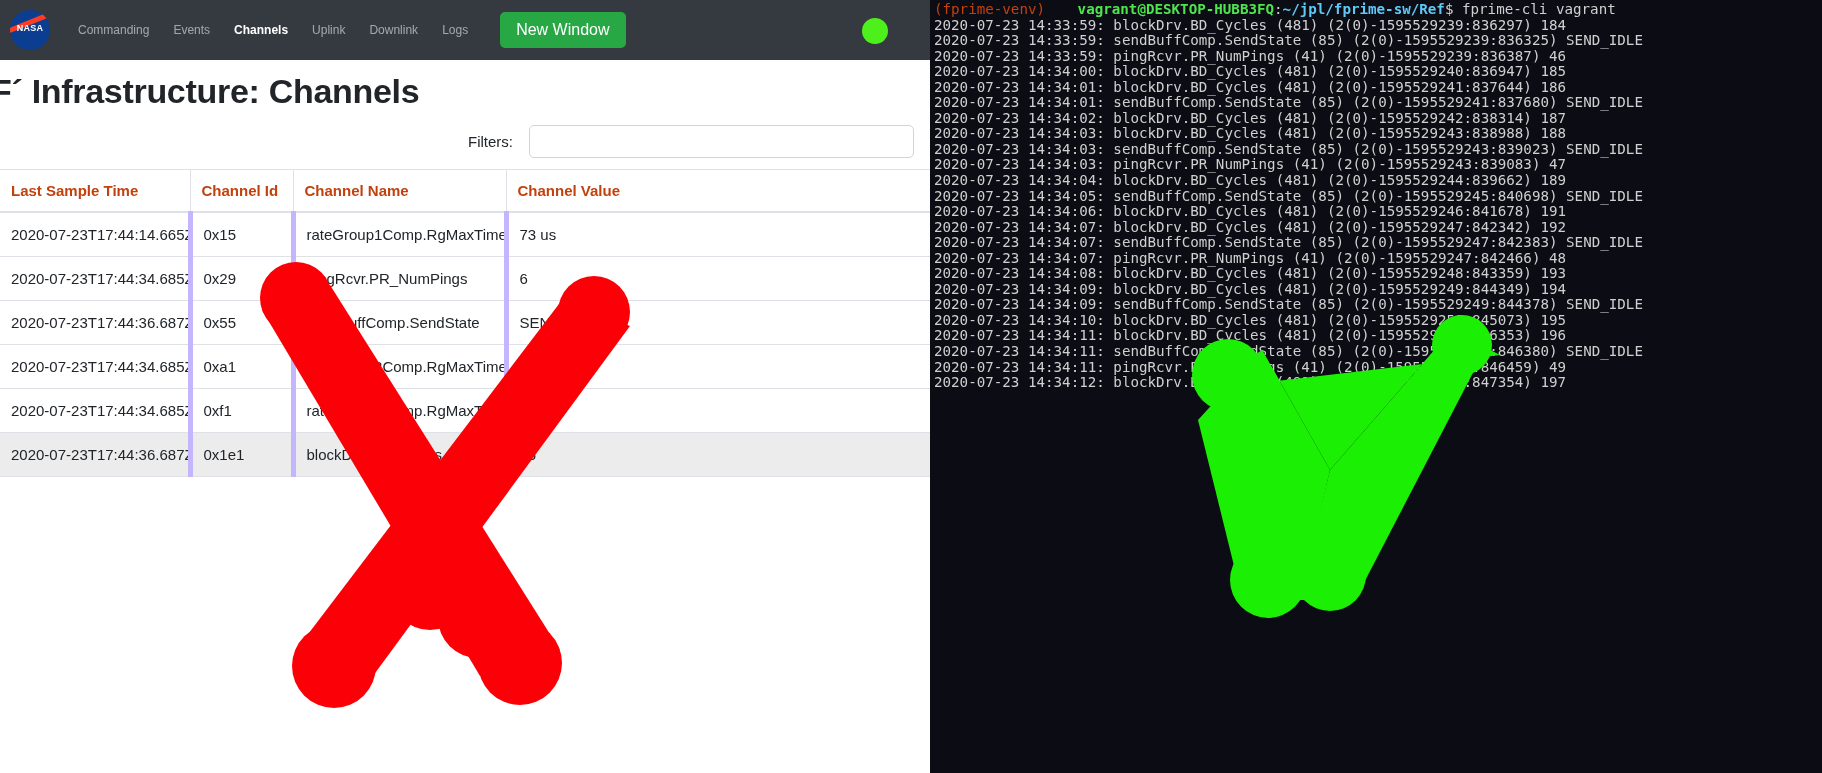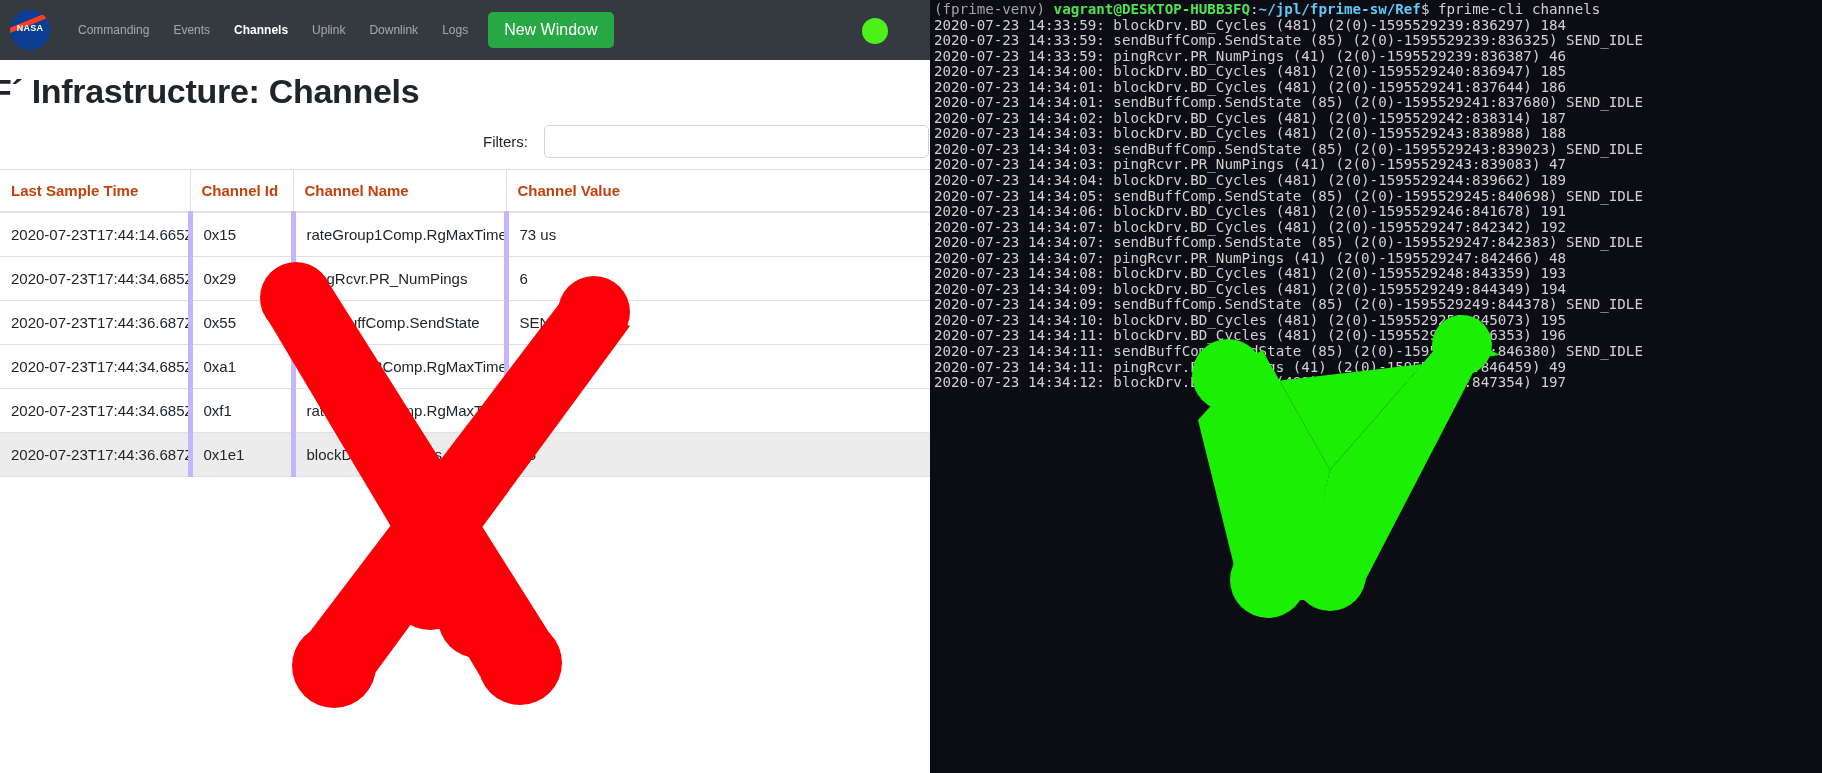--- a/index.html
+++ b/index.html
@@ -72,21 +72,21 @@
     white-space: nowrap;
   }
   .nav-link.active { color: #ffffff; font-weight: 700; }
   #new-window-btn {
     background: #28a745;
     color: #ffffff;
     border: none;
     border-radius: 5px;
     font-size: 16px;
     padding: 9px 16px;
-    margin-left: 8px;
+    margin-left: 20px;
     cursor: pointer;
     font-family: "Liberation Sans", sans-serif;
   }
   #status-dot {
     position: absolute;
     left: 862px;
     top: 18px;
     width: 26px; height: 26px;
     border-radius: 50%;
     background: #4ef01b;
@@ -101,21 +101,21 @@
     margin-left: -9px;
     margin-top: 12px;
     letter-spacing: -0.3px;
   }
 
   #filter-row {
     display: flex;
     align-items: center;
     justify-content: flex-end;
     margin-top: 14px;
-    padding-right: 1px;
+    padding-right: 16px;
   }
   #filter-label {
     font-size: 15px;
     color: #212529;
     margin-right: 16px;
   }
   #filter-input {
     width: 385px;
     height: 33px;
     border: 1px solid #ced4da;
@@ -172,22 +172,22 @@
     padding: 2px 0 0 4px;
     overflow: hidden;
   }
   .term-line {
     font-family: "DejaVu Sans Mono", monospace;
     font-size: 14.2px;
     line-height: 15.55px;
     color: #d0d0d0;
     white-space: pre;
   }
-  .t-venv  { color: #a3a3a3; }
-  .t-user  { color: #4ee44e; font-weight: bold; }
+  .t-venv  { color: #c2410c; }
+  .t-user  { color: #4ee44e; font-weight: bold; margin-left: 24px; }
   .t-path  { color: #5fc9f8; font-weight: bold; }
   .t-dollar{ color: #d0d0d0; }
   .t-cmd   { color: #d0d0d0; }
 
   
   #overlay {
     position: absolute;
     left: 0; top: 0;
     width: 1822px; height: 773px;
     pointer-events: none;
@@ -277,21 +277,21 @@
             <td>0x1e1</td>
             <td>blockDrv.BD_Cycles</td>
             <td>26</td>
           </tr>
         </tbody>
       </table>
     </div>
   </div>
 
   <div id="terminal" style="background: rgb(12, 12, 20);">
-    <div class="term-line"><span class="t-venv">(fprime-venv) </span><span class="t-user">vagrant@DESKTOP-HUBB3FQ</span><span class="t-dollar">:</span><span class="t-path">~/jpl/fprime-sw/Ref</span><span class="t-dollar">$ </span><span class="t-cmd">fprime-cli channels</span></div>
+    <div class="term-line"><span class="t-venv">(fprime-venv) </span><span class="t-user">vagrant@DESKTOP-HUBB3FQ</span><span class="t-dollar">:</span><span class="t-path">~/jpl/fprime-sw/Ref</span><span class="t-dollar">$ </span><span class="t-cmd">fprime-cli vagrant</span></div>
     <div id="terminal-output">
         <div class="term-line">2020-07-23 14:33:59: blockDrv.BD_Cycles (481) (2(0)-1595529239:836297) 184</div>
         <div class="term-line">2020-07-23 14:33:59: sendBuffComp.SendState (85) (2(0)-1595529239:836325) SEND_IDLE</div>
         <div class="term-line">2020-07-23 14:33:59: pingRcvr.PR_NumPings (41) (2(0)-1595529239:836387) 46</div>
         <div class="term-line">2020-07-23 14:34:00: blockDrv.BD_Cycles (481) (2(0)-1595529240:836947) 185</div>
         <div class="term-line">2020-07-23 14:34:01: blockDrv.BD_Cycles (481) (2(0)-1595529241:837644) 186</div>
         <div class="term-line">2020-07-23 14:34:01: sendBuffComp.SendState (85) (2(0)-1595529241:837680) SEND_IDLE</div>
         <div class="term-line">2020-07-23 14:34:02: blockDrv.BD_Cycles (481) (2(0)-1595529242:838314) 187</div>
         <div class="term-line">2020-07-23 14:34:03: blockDrv.BD_Cycles (481) (2(0)-1595529243:838988) 188</div>
         <div class="term-line">2020-07-23 14:34:03: sendBuffComp.SendState (85) (2(0)-1595529243:839023) SEND_IDLE</div>

